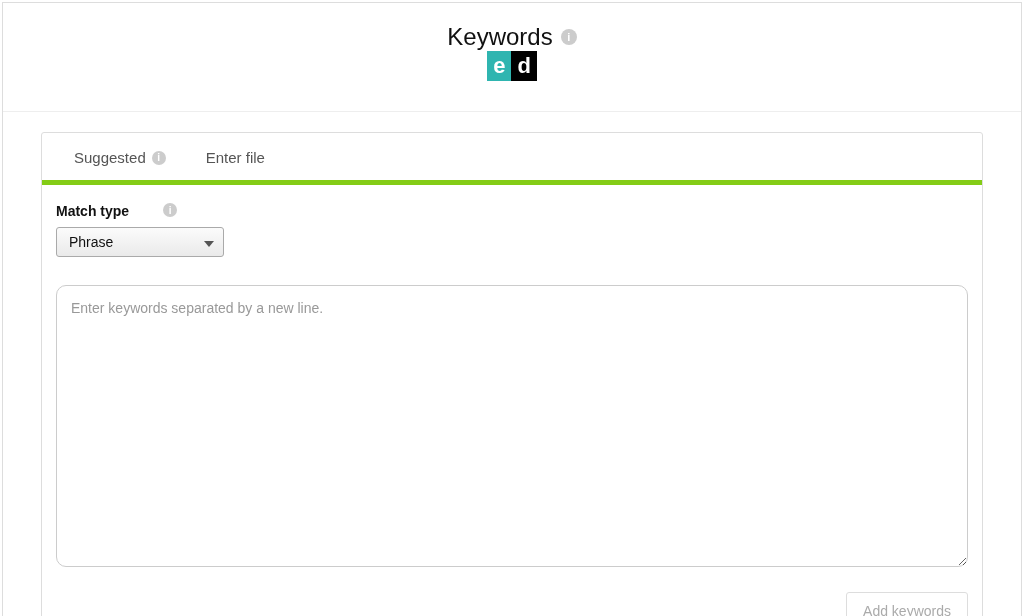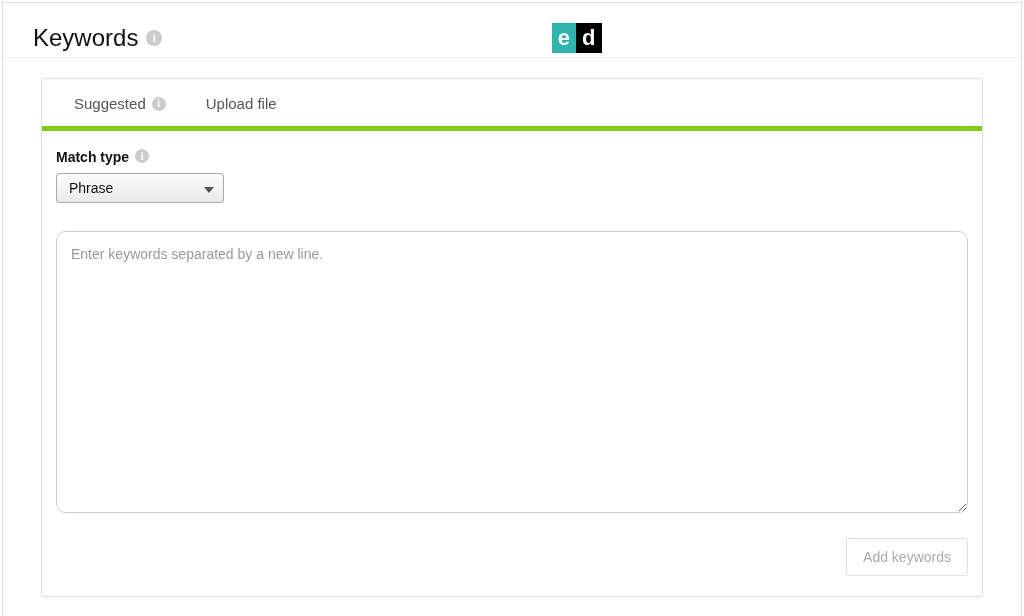--- a/index.html
+++ b/index.html
@@ -13,22 +13,23 @@
       color: #111;
       font-size: 14px;
     }
     .outer-container {
       border: 1px solid #ddd;
       margin: 2px;
     }
     .header-row {
       display: flex;
       align-items: center;
-      padding: 20px 30px 4px 30px;
+      padding: 20px 30px 30px 30px;
       border-bottom: 1px solid #eee;
+      flex-direction: column;
     }
     .page-title {
       font-size: 24px;
       font-weight: 400;
       color: #111;
       display: flex;
       align-items: center;
     }
     .info-icon {
       display: inline-flex;
@@ -114,20 +115,21 @@
     .panel-body {
       padding: 18px 14px 20px 14px;
     }
     .match-label {
       font-size: 14px;
       font-weight: 700;
       color: #111;
       display: flex;
       align-items: flex-start;
       margin-bottom: 8px;
+      gap: 28px;
     }
     .select-wrap {
       position: relative;
       width: 168px;
       margin-bottom: 28px;
     }
     .select-box {
       width: 100%;
       height: 30px;
       border: 1px solid #aaa;
@@ -207,21 +209,21 @@
   </div>
 
   <div class="content-wrap">
     <div class="panel">
       <div class="tabs">
         <div class="tab">
           <span>Suggested</span>
           <span class="info-icon-small">i</span>
         </div>
         <div class="tab">
-          <span>Upload file</span>
+          <span>Enter file</span>
         </div>
       </div>
 
       <div class="panel-body">
         <div class="match-label">
           <span>Match type</span>
           <span class="info-icon-small">i</span>
         </div>
         <div class="select-wrap">
           <div class="select-box">

